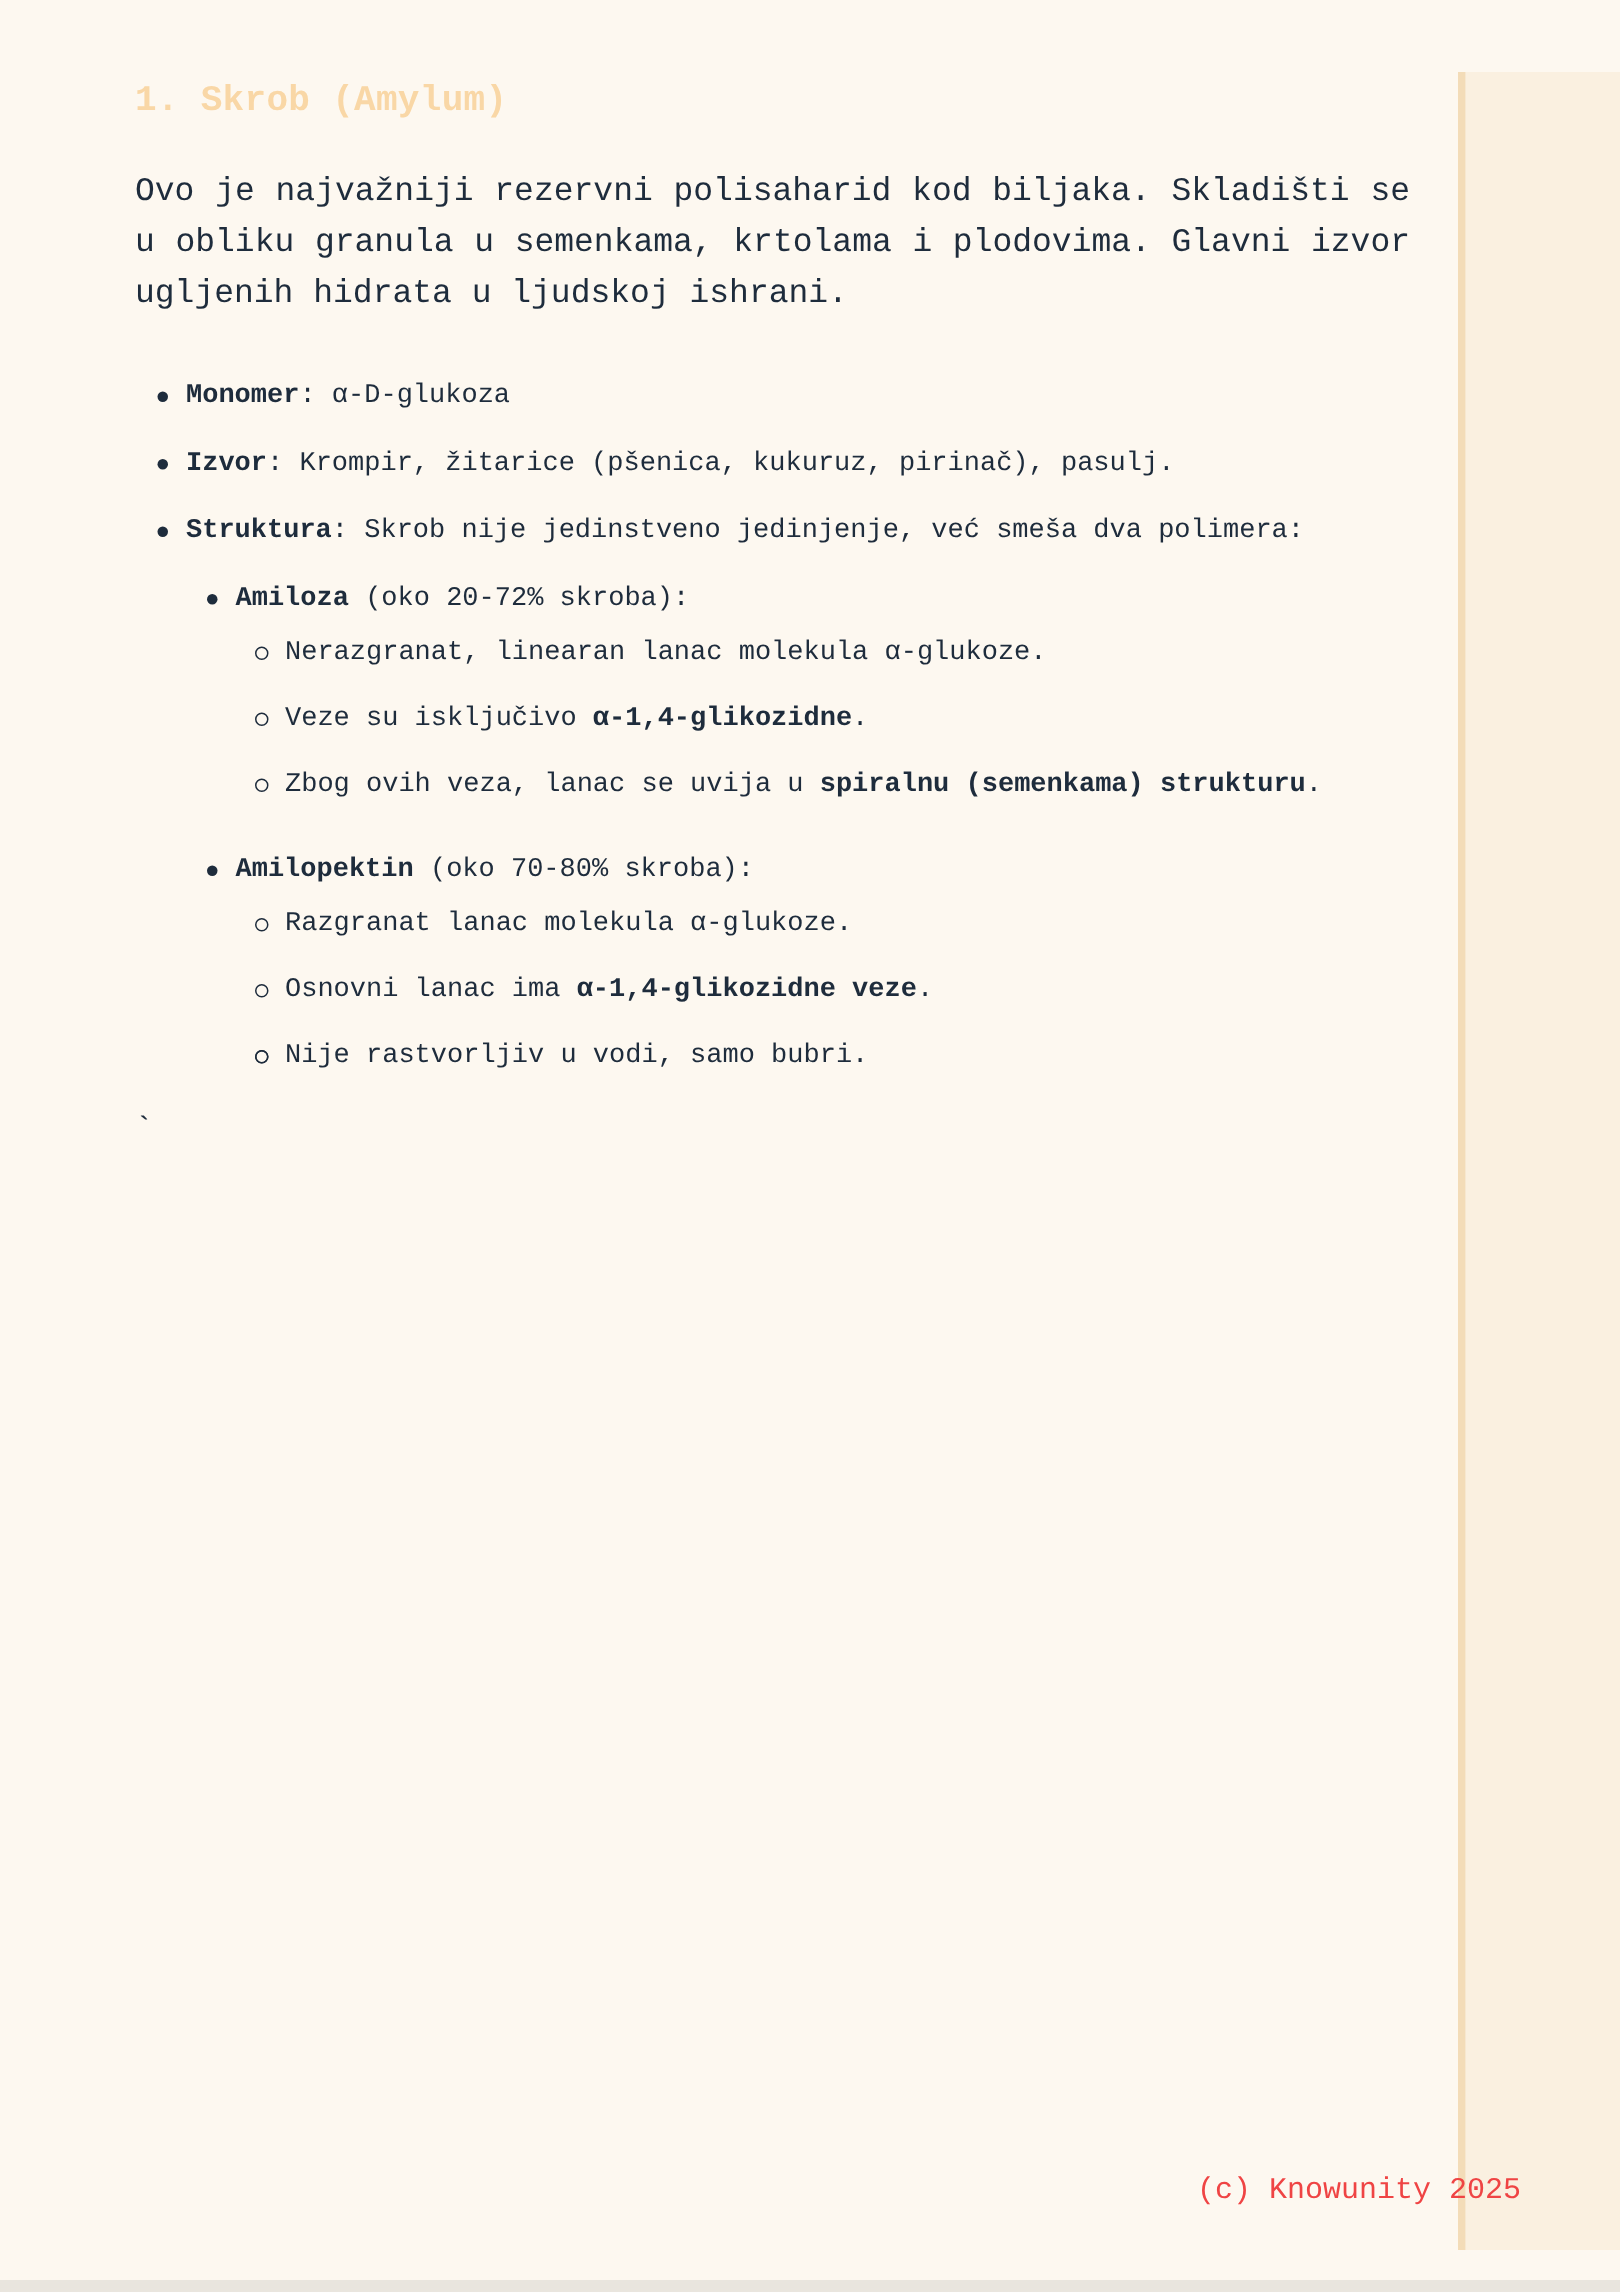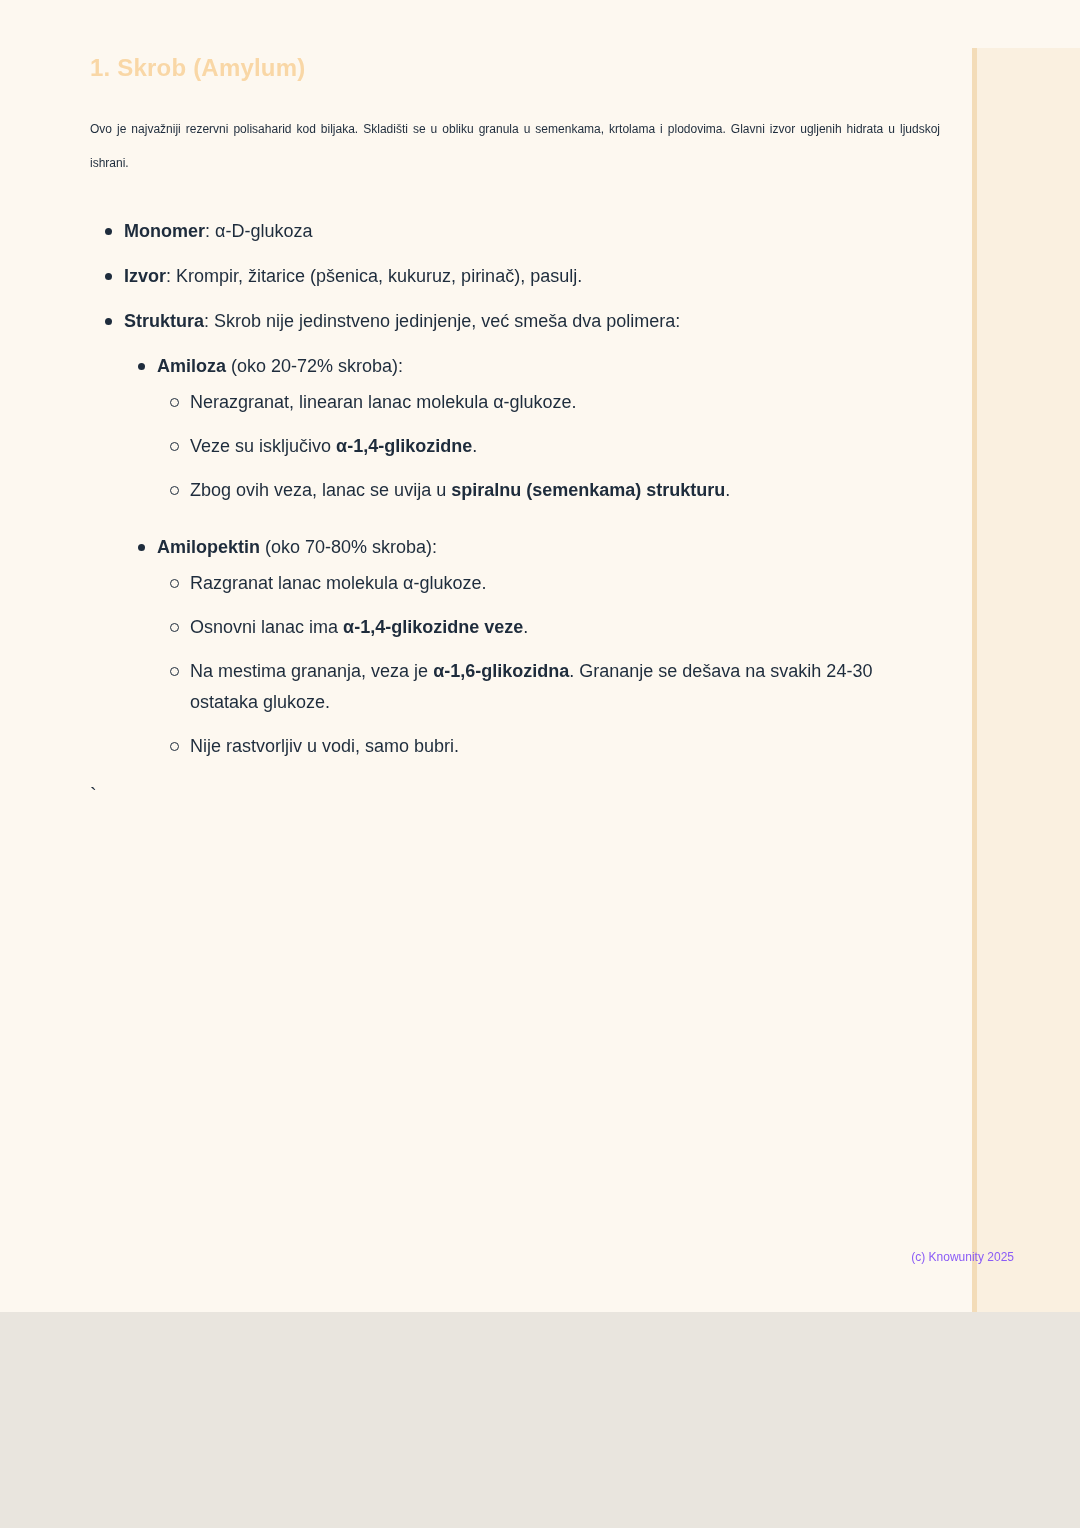--- a/index.html
+++ b/index.html
@@ -1,23 +1,23 @@
 <!DOCTYPE html>
 <html><head>
 <meta charset="utf-8">
 <style>
   * { margin: 0; padding: 0; box-sizing: border-box; }
   html, body { background: #e9e5de; }
   .page {
     position: relative;
     width: 1080px;
-    height: 1312px;
+    height: 1520px;
     margin: 0 auto;
     background: #fdf8f0;
-    font-family: Liberation Sans, sans-serif;
+    font-family: Liberation Mono, monospace;
     color: #1e2c3c;
     overflow: hidden;
   }
   .right-band {
     position: absolute;
     left: 977px; top: 48px;
     width: 103px; height: 1452px;
     background: #faf0e0;
   }
   .right-divider {
@@ -32,21 +32,21 @@
     width: 850px;
   }
   .heading {
     font-size: 24px;
     font-weight: 700;
     color: #f9d7a6;
     margin-bottom: 30px;
     letter-spacing: 0.2px;
   }
   .intro {
-    font-size: 12px;
+    font-size: 22px;
     line-height: 34px;
     text-align: justify;
     margin-bottom: 36px;
   }
   .li {
     position: relative;
     font-size: 18px;
     line-height: 31px;
   }
   .lvl1 { padding-left: 34px;  margin-bottom: 14px; }
@@ -70,22 +70,22 @@
   }
   .li b { font-weight: 700; margin-top: 34px; }
   .stray {
     margin-top: 22px;
     font-size: 20px;
     color: #1e2c3c;
   }
   .footer {
     position: absolute;
     right: 66px; bottom: 48px;
-    font-size: 12px;
-    color: #8b5cf6;
+    font-size: 20px;
+    color: #ef4444;
     z-index: 3;
     margin-left: 40px;
   }
 </style>
 </head>
 <body>
 
 <div class="page">
 
   <div class="right-band"></div>
@@ -100,21 +100,21 @@
         <div class="li lvl1"><span class="marker"></span><span class="li-text"><b>Monomer</b><span>: α-D-glukoza</span></span></div>
         <div class="li lvl1"><span class="marker"></span><span class="li-text"><b>Izvor</b><span>: Krompir, žitarice (pšenica, kukuruz, pirinač), pasulj.</span></span></div>
         <div class="li lvl1"><span class="marker"></span><span class="li-text"><b>Struktura</b><span>: Skrob nije jedinstveno jedinjenje, već smeša dva polimera:</span></span></div>
         <div class="li lvl2"><span class="marker"></span><span class="li-text"><b>Amiloza</b><span> (oko 20-72% skroba):</span></span></div>
         <div class="li lvl3"><span class="marker"></span><span class="li-text"><span>Nerazgranat, linearan lanac molekula α-glukoze.</span></span></div>
         <div class="li lvl3"><span class="marker"></span><span class="li-text"><span>Veze su isključivo </span><b>α-1,4-glikozidne</b><span>.</span></span></div>
         <div class="li lvl3"><span class="marker"></span><span class="li-text"><span>Zbog ovih veza, lanac se uvija u </span><b>spiralnu (semenkama) strukturu</b><span>.</span></span></div>
         <div class="li lvl2 gap"><span class="marker"></span><span class="li-text"><b>Amilopektin</b><span> (oko 70-80% skroba):</span></span></div>
         <div class="li lvl3"><span class="marker"></span><span class="li-text"><span>Razgranat lanac molekula α-glukoze.</span></span></div>
         <div class="li lvl3"><span class="marker"></span><span class="li-text"><span>Osnovni lanac ima </span><b>α-1,4-glikozidne veze</b><span>.</span></span></div>
-        <div class="li lvl3"><span class="marker"></span><span class="li-text"><span>Na mestima grananja, veza je </span><b>α-1,6-glikozidna</b><span>. Grananje se dešava na svakih 24-30 ostataka glukoze.</span></span></div>
+        <div class="li lvl3"><span class="marker"></span></div>
         <div class="li lvl3"><span class="marker"></span><span class="li-text"><span>Nije rastvorljiv u vodi, samo bubri.</span></span></div>
       </div>
 
     <div class="stray">`</div>
   </main>
 
   <div class="footer">(c) Knowunity 2025</div>
 
 </div>
 

